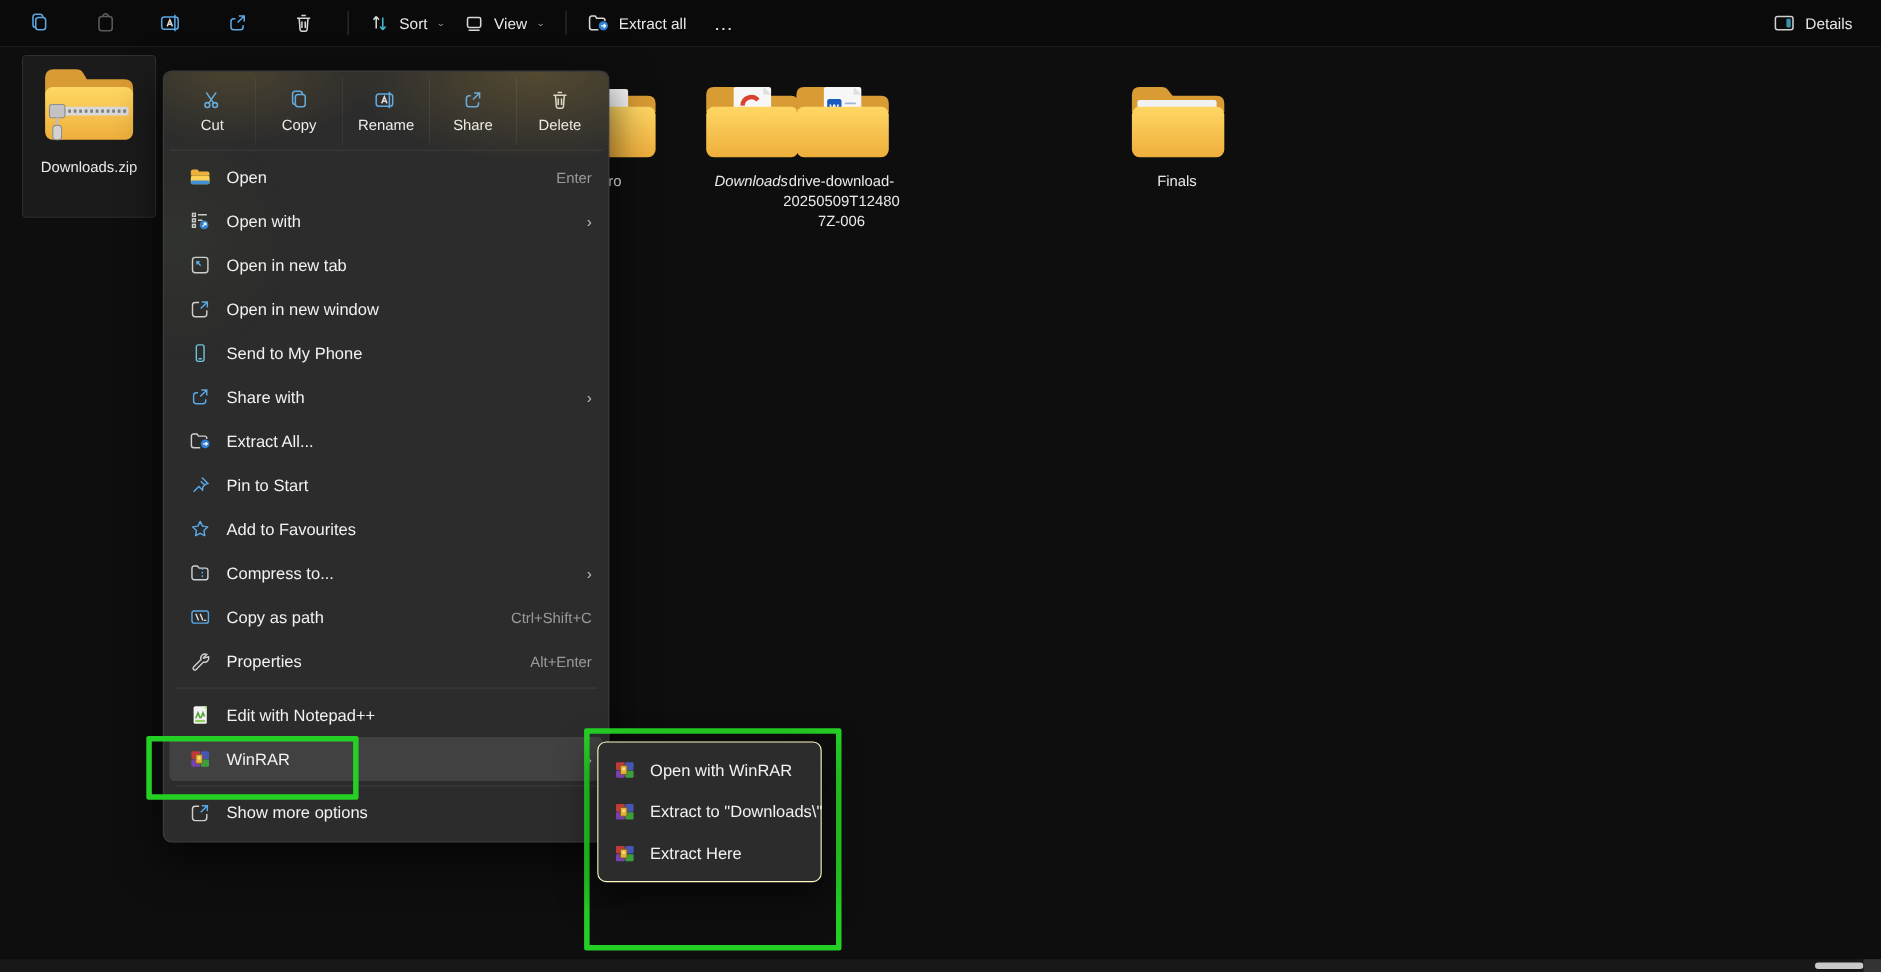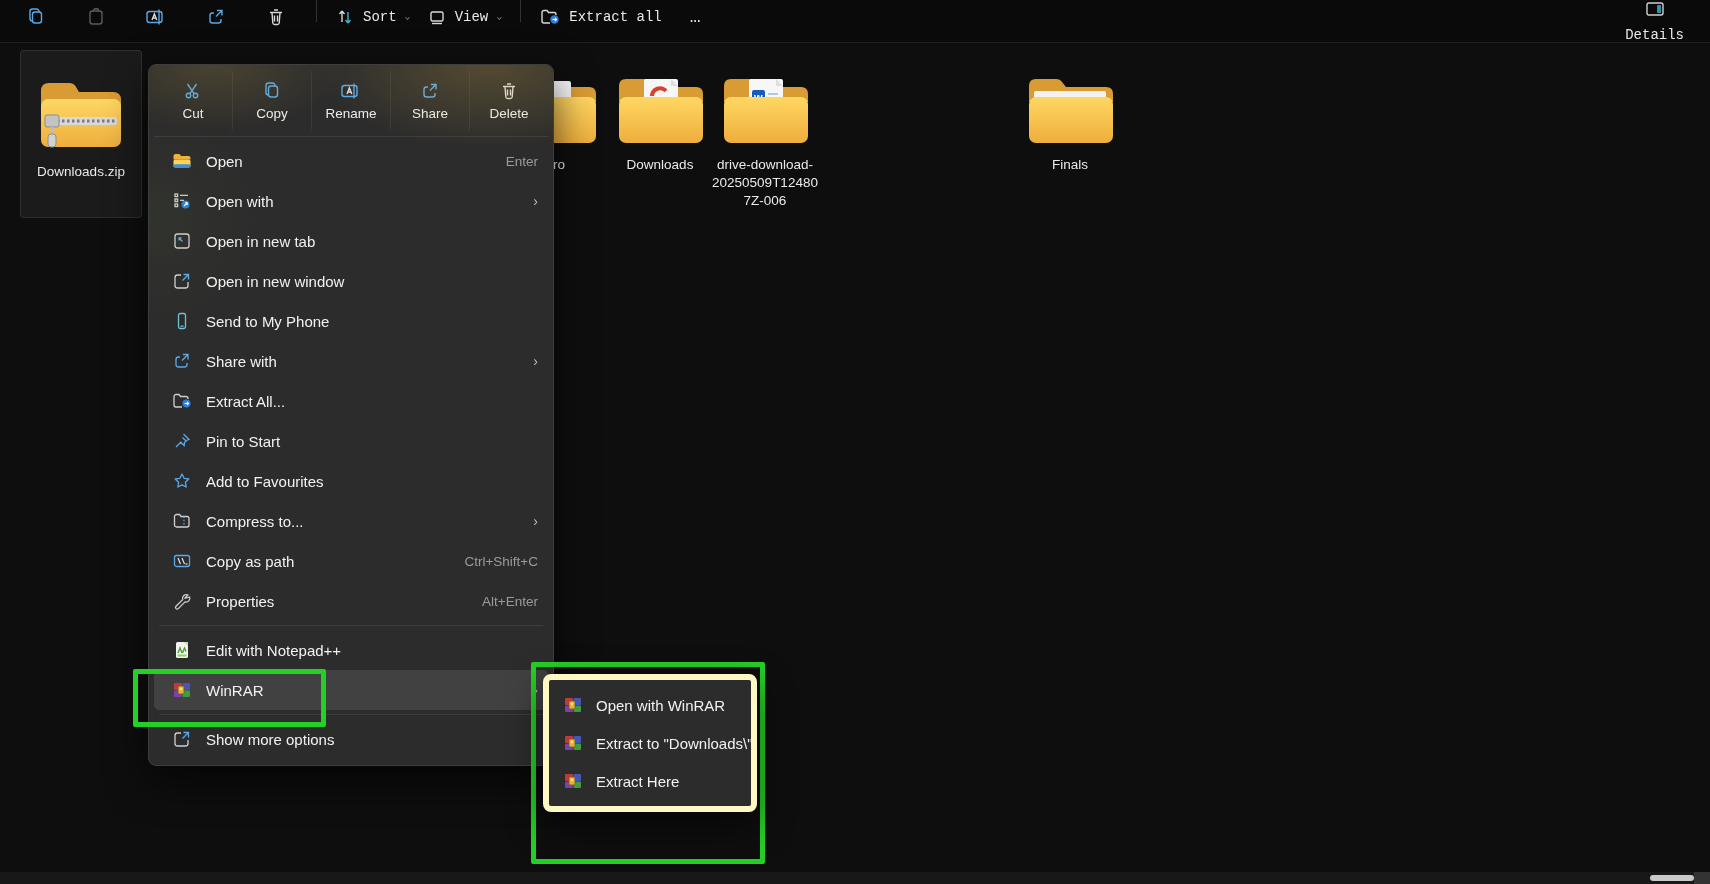--- a/index.html
+++ b/index.html
@@ -1,27 +1,27 @@
 <!DOCTYPE html>
 <html><head>
 <meta charset="utf-8">
 <style>
   html,body{margin:0;padding:0;background:#000;}
   .stage{position:relative;width:1710px;height:884px;background:#0e0e0e;overflow:hidden;
          font-family:"Liberation Sans",sans-serif;color:#f0f0f0;}
   
   .toolbar{position:absolute;left:0;top:0;width:1710px;height:42px;background:#0a0a0a;
-           border-bottom:1px solid #1f1f1f;display:flex;align-items:flex-start;font-family:Liberation Mono, monospace;}
+           border-bottom:1px solid #1f1f1f;display:flex;align-items:center;}
   .tbtn{height:34px;min-width:44px;display:flex;align-items:center;justify-content:center;
         border-radius:5px;gap:8px;padding:0 8px;}
   .tbtn .tlabel{font-size:14px;color:#e8e8e8;}
   .tbtn .chev{font-size:10px;color:#9a9a9a;transform:scaleY(.8);}
   .tsep{width:1px;height:22px;background:#333;margin:0 10px;}
   .dim{opacity:.45;}
-  .details-btn{position:absolute;right:18px;top:4px;flex-direction:column;}
+  .details-btn{position:absolute;right:18px;top:4px;}
   .dots{font-size:18px;color:#e0e0e0;letter-spacing:1px;}
   
   .fitem{position:absolute;display:flex;flex-direction:column;align-items:center;}
   .flabel{font-size:13.5px;color:#eaeaea;text-align:center;line-height:18px;margin-top:6px;}
   .sel{background:rgba(255,255,255,.055);border:1px solid rgba(255,255,255,.09);border-radius:4px;}
   
   .menu{position:absolute;left:148px;top:64px;width:404px;background:#2c2c2c;border:1px solid #3e3e3e;
         border-radius:8px;box-shadow:0 14px 40px rgba(0,0,0,.65);z-index:10;padding-bottom:6px;}
   .menu::before{content:"";position:absolute;inset:0;border-radius:8px;pointer-events:none;
     background:radial-gradient(190px 95px at 16% 0%,rgba(246,198,74,.15),transparent 70%),
@@ -32,21 +32,21 @@
   .cmd:not(:last-child){border-right:1px solid #3a3a3a;}
   .cmd .clabel{font-size:13.5px;color:#ececec;}
   .mi{height:40px;display:flex;align-items:center;margin:0 5px;padding:0 10px 0 6px;border-radius:5px;}
   .mi.hot{background:#414141;}
   .mi .ic{width:24px;height:22px;margin:0 12px 0 10px;flex:none;display:flex;align-items:center;justify-content:center;}
   .mi .lbl{font-size:15px;color:#f2f2f2;flex:1;white-space:nowrap;}
   .mi .sc{font-size:13.5px;color:#9b9b9b;}
   .mi .chevr{color:#bdbdbd;font-size:14px;margin-left:8px;}
   .msep{height:1px;background:#3d3d3d;margin:4px 10px;}
   
-  .submenu{position:absolute;left:543px;top:674px;width:202px;background:#2c2c2c;border:6px solid #fef9c3;
+  .submenu{position:absolute;left:543px;top:674px;width:202px;background:#2c2c2c;border:1px solid #fef9c3;
            border-radius:8px;box-shadow:0 12px 34px rgba(0,0,0,.6);z-index:25;padding:6px 0;}
   .smi{height:38px;display:flex;align-items:center;margin:0 5px;padding:0 8px;border-radius:5px;}
   .smi .ic{width:22px;height:20px;margin-right:12px;flex:none;display:flex;align-items:center;justify-content:center;}
   .smi .lbl{font-size:15px;color:#f2f2f2;white-space:nowrap;}
   
   .anno{position:absolute;border:5px solid #25d025;border-radius:2px;pointer-events:none;}
   .anno-winrar{left:133px;top:669px;width:183px;height:48px;z-index:40;}
   .anno-sub{left:531px;top:662px;width:224px;height:192px;z-index:20;}
   
   .hscroll{position:absolute;left:0;bottom:0;width:1710px;height:12px;background:#181818;}
@@ -140,21 +140,21 @@
       <span>
         <svg width="22" height="20" viewBox="0 0 22 20" fill="none" stroke-width="1.4">
           <rect x="3" y="4" width="16" height="12" rx="2" stroke="#cfcfcf"></rect>
           <rect x="13" y="6" width="4" height="8" rx="1" fill="#3fa9c9" opacity=".85"></rect>
         </svg>
         </span>
       <span class="tlabel">Details</span>
     </div>
   </div>
 
-  <div class="fitem sel" style="left:20px;top:50px;width:120px;height:146px;justify-content:flex-start;padding-top:20px;">
+  <div class="fitem sel" style="left:20px;top:50px;width:120px;height:146px;justify-content:flex-start;padding-top:0;">
     <span>
       <svg width="96" height="86" viewBox="0 0 96 86">
         <path d="M8 20 q0-8 8-8 h20 q5 0 7 4 l3 5 h34 q8 0 8 8 v8 H8 z" fill="#d99b33"></path>
         <rect x="8" y="28" width="80" height="48" rx="7" fill="url(#zg)"></rect>
         <defs>
             <linearGradient id="zg" x1="0" y1="0" x2="0" y2="1">
           <stop offset="0" stop-color="#ffd763"></stop>
               <stop offset="1" stop-color="#eeae3c"></stop>
             </linearGradient>
           </defs>
@@ -178,21 +178,21 @@
             <linearGradient id="fg0" x1="0" y1="0" x2="0" y2="1">
           <stop offset="0" stop-color="#ffd763"></stop>
               <stop offset="1" stop-color="#eeae3c"></stop>
             </linearGradient>
           </defs>
       </svg>
       </span>
     <div class="flabel" style="align-self:flex-end;margin-right:36px;">ro</div>
   </div>
 
-  <div class="fitem" style="left:605px;top:70px;width:110px;">
+  <div class="fitem" style="left:628px;top:70px;width:110px;font-style:italic;">
     <span>
       <svg width="92" height="80" viewBox="0 0 92 80">
         <path d="M5 16 q0-7 7-7 h20 q4 0 6 3l4 5 h40 q7 0 7 7 v8 H5 z" fill="#d99b33"></path>
         <g>
             <rect x="30" y="9" width="34" height="28" rx="2" fill="#f7f7f7"></rect>
            <path d="M57 9v7h7z" fill="#dedede"></path>
            <path d="M38 26a8 8 0 0 1 14-5" stroke="#d8432f" stroke-width="4" fill="none"></path>
           </g>
         <rect x="5" y="27" width="84" height="46" rx="7" fill="url(#fg1)"></rect>
         <defs>

